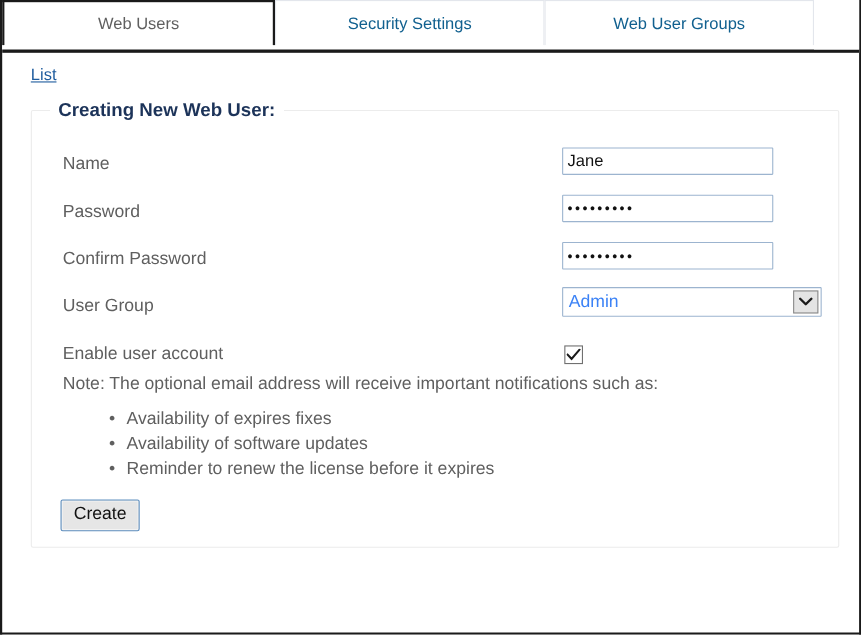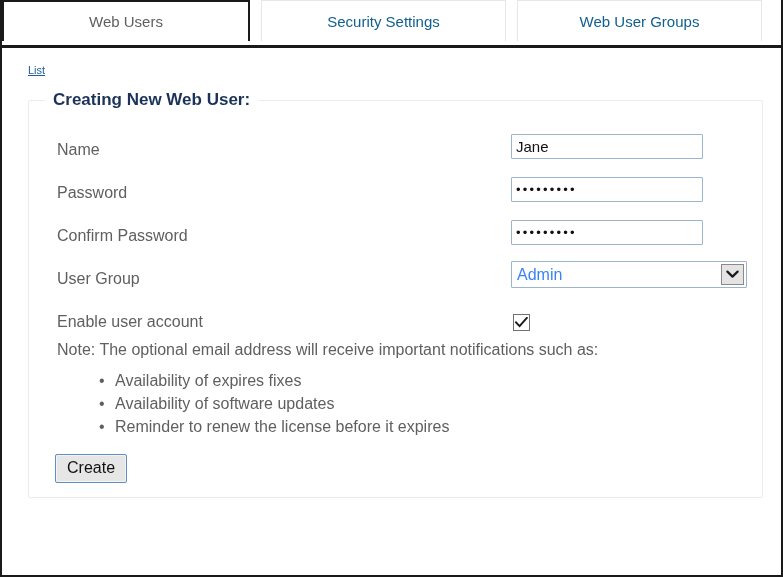--- a/index.html
+++ b/index.html
@@ -28,21 +28,20 @@
 
   
   .tabstrip {
     position: relative;
     height: 48px;
     display: flex;
     align-items: stretch;
     border-bottom: 3px solid #1a1a1a;
     box-sizing: border-box;
     background: #ffffff;
-    gap: 11px;
   }
   .tab {
     display: flex;
     align-items: center;
     justify-content: center;
     box-sizing: border-box;
     height: 41px;
     font-size: 15px;
     background: #ffffff;
     cursor: pointer;
@@ -87,21 +86,21 @@
   
   .content {
     padding: 0 12px 0 12px;
     box-sizing: border-box;
   }
 
   .crumb-row {
     padding: 12px 0 4px 14px;
   }
   .crumb-link {
-    font-size: 11px;
+    font-size: 15px;
     color: #1f5c9e;
     text-decoration: underline;
     cursor: pointer;
   }
 
   
   .panel {
     margin: 8px 6px 0 14px;
     border: 1px solid #ececec;
     border-radius: 2px;

